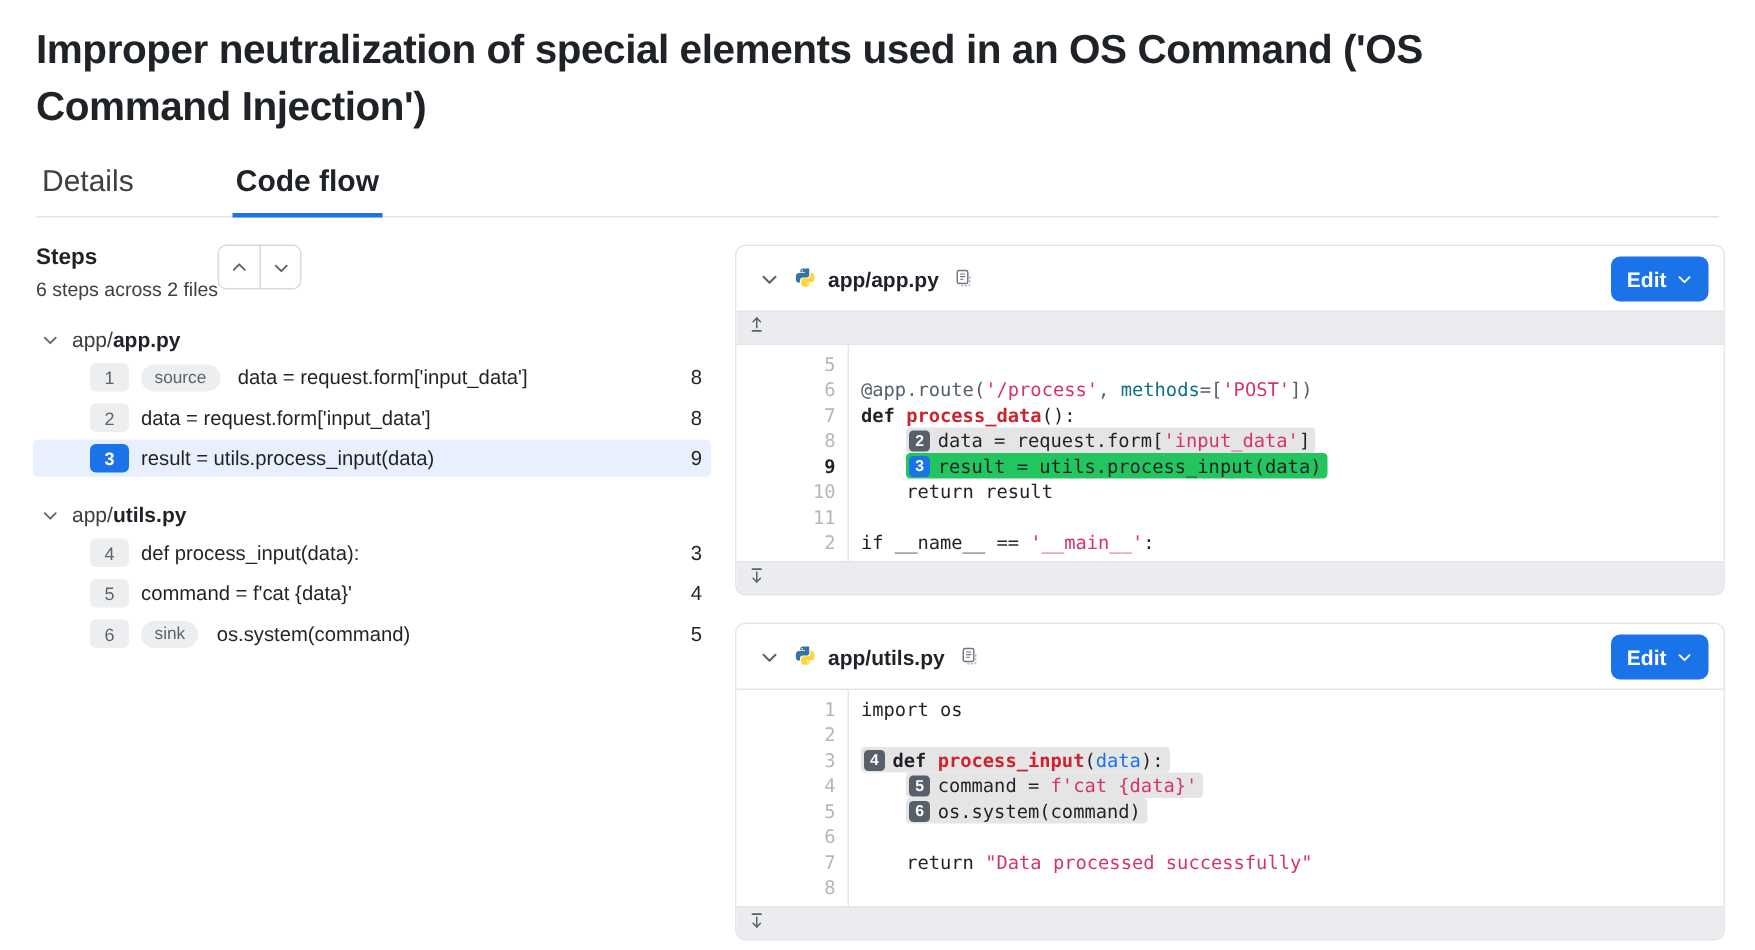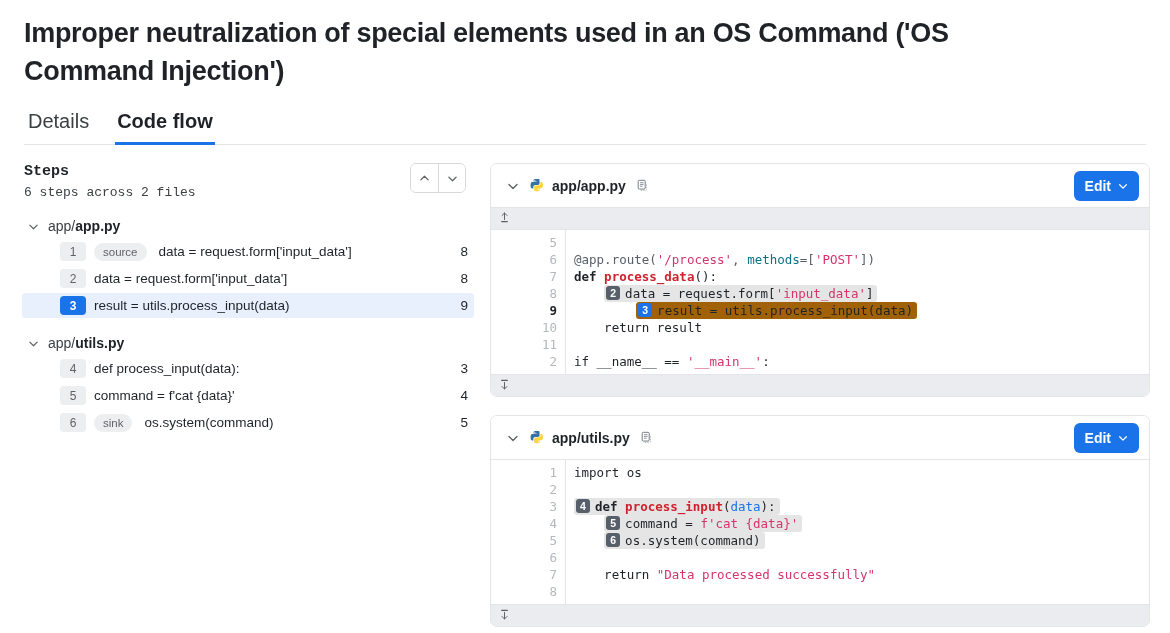--- a/index.html
+++ b/index.html
@@ -42,38 +42,37 @@
     border-bottom: 3px solid transparent;
     margin-bottom: -1px;
     background: none;
     border-top: 0; border-left: 0; border-right: 0;
     font-family: inherit;
   }
   .tab.active {
     font-weight: 700;
     color: #1f2328;
     border-bottom-color: #1a73e8;
+    margin-left: 40px;
   }
 
   
   .body {
     display: flex;
     padding: 18px 22px 0 22px;
     gap: 16px;
   }
   .steps-pane { width: 452px; flex: none; }
   .code-pane  { width: 660px; flex: none; }
 
   
   .steps-head {
     display: flex;
     align-items: flex-start;
-    justify-content: space-between;
     padding: 0 8px 0 2px;
-    font-family: Liberation Mono, monospace;
   }
   .steps-title { font-size: 15px; font-weight: 700; color: #1f2328; line-height: 18px; }
   .steps-sub { font-size: 13px; color: #3c4043; margin-top: 4px; line-height: 16px; }
   .nav-group {
     display: flex;
     border: 1px solid #d6d8db;
     border-radius: 6px;
     overflow: hidden;
     height: 30px;
   }
@@ -196,21 +195,21 @@
     border-right: 1px solid #e3e5e8;
     user-select: none;
   }
   .gutter div { height: 17px; }
   .gutter div.cur { color: #1f2328; font-weight: 700; }
   .code-lines { flex: 1; padding: 4px 0 4px 0; overflow: hidden; }
   .cline { height: 17px; white-space: pre; padding-left: 8px; }
 
   .hl { border-radius: 3px; padding: 1px 4px 1px 2px; }
   .hl.gray { background: #e5e5e5; }
-  .hl.blue { background: #a16207; margin-left: 32px; }
+  .hl.blue { background: #22c55e; }
   .ibadge {
     display: inline-block;
     min-width: 14px;
     height: 14px;
     line-height: 14px;
     text-align: center;
     border-radius: 3px;
     background: #57606a;
     color: #fff;
     font-size: 10.5px;

